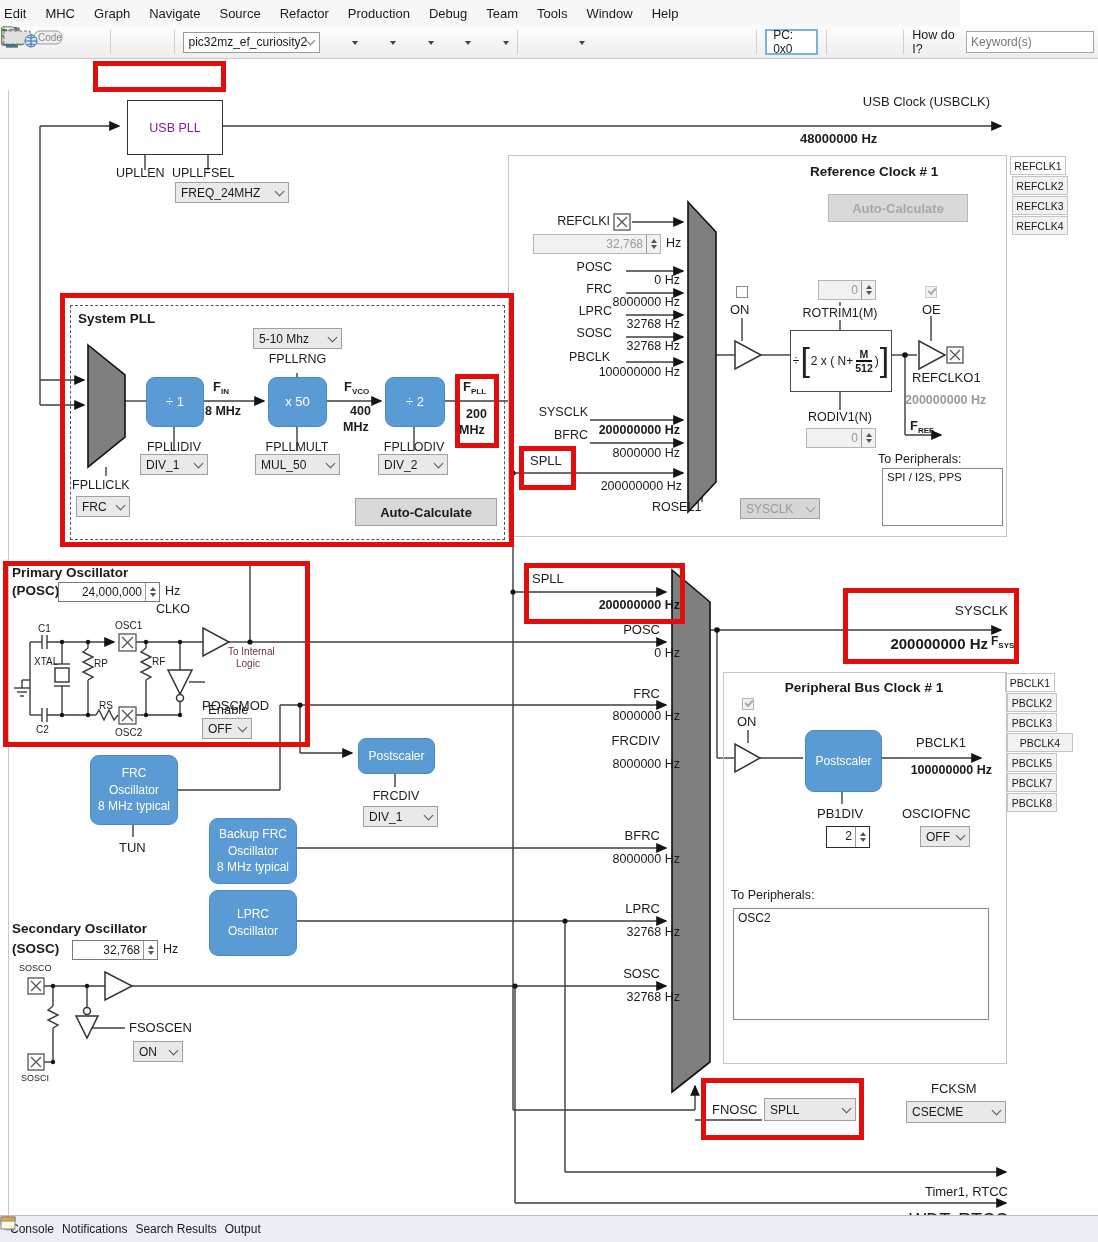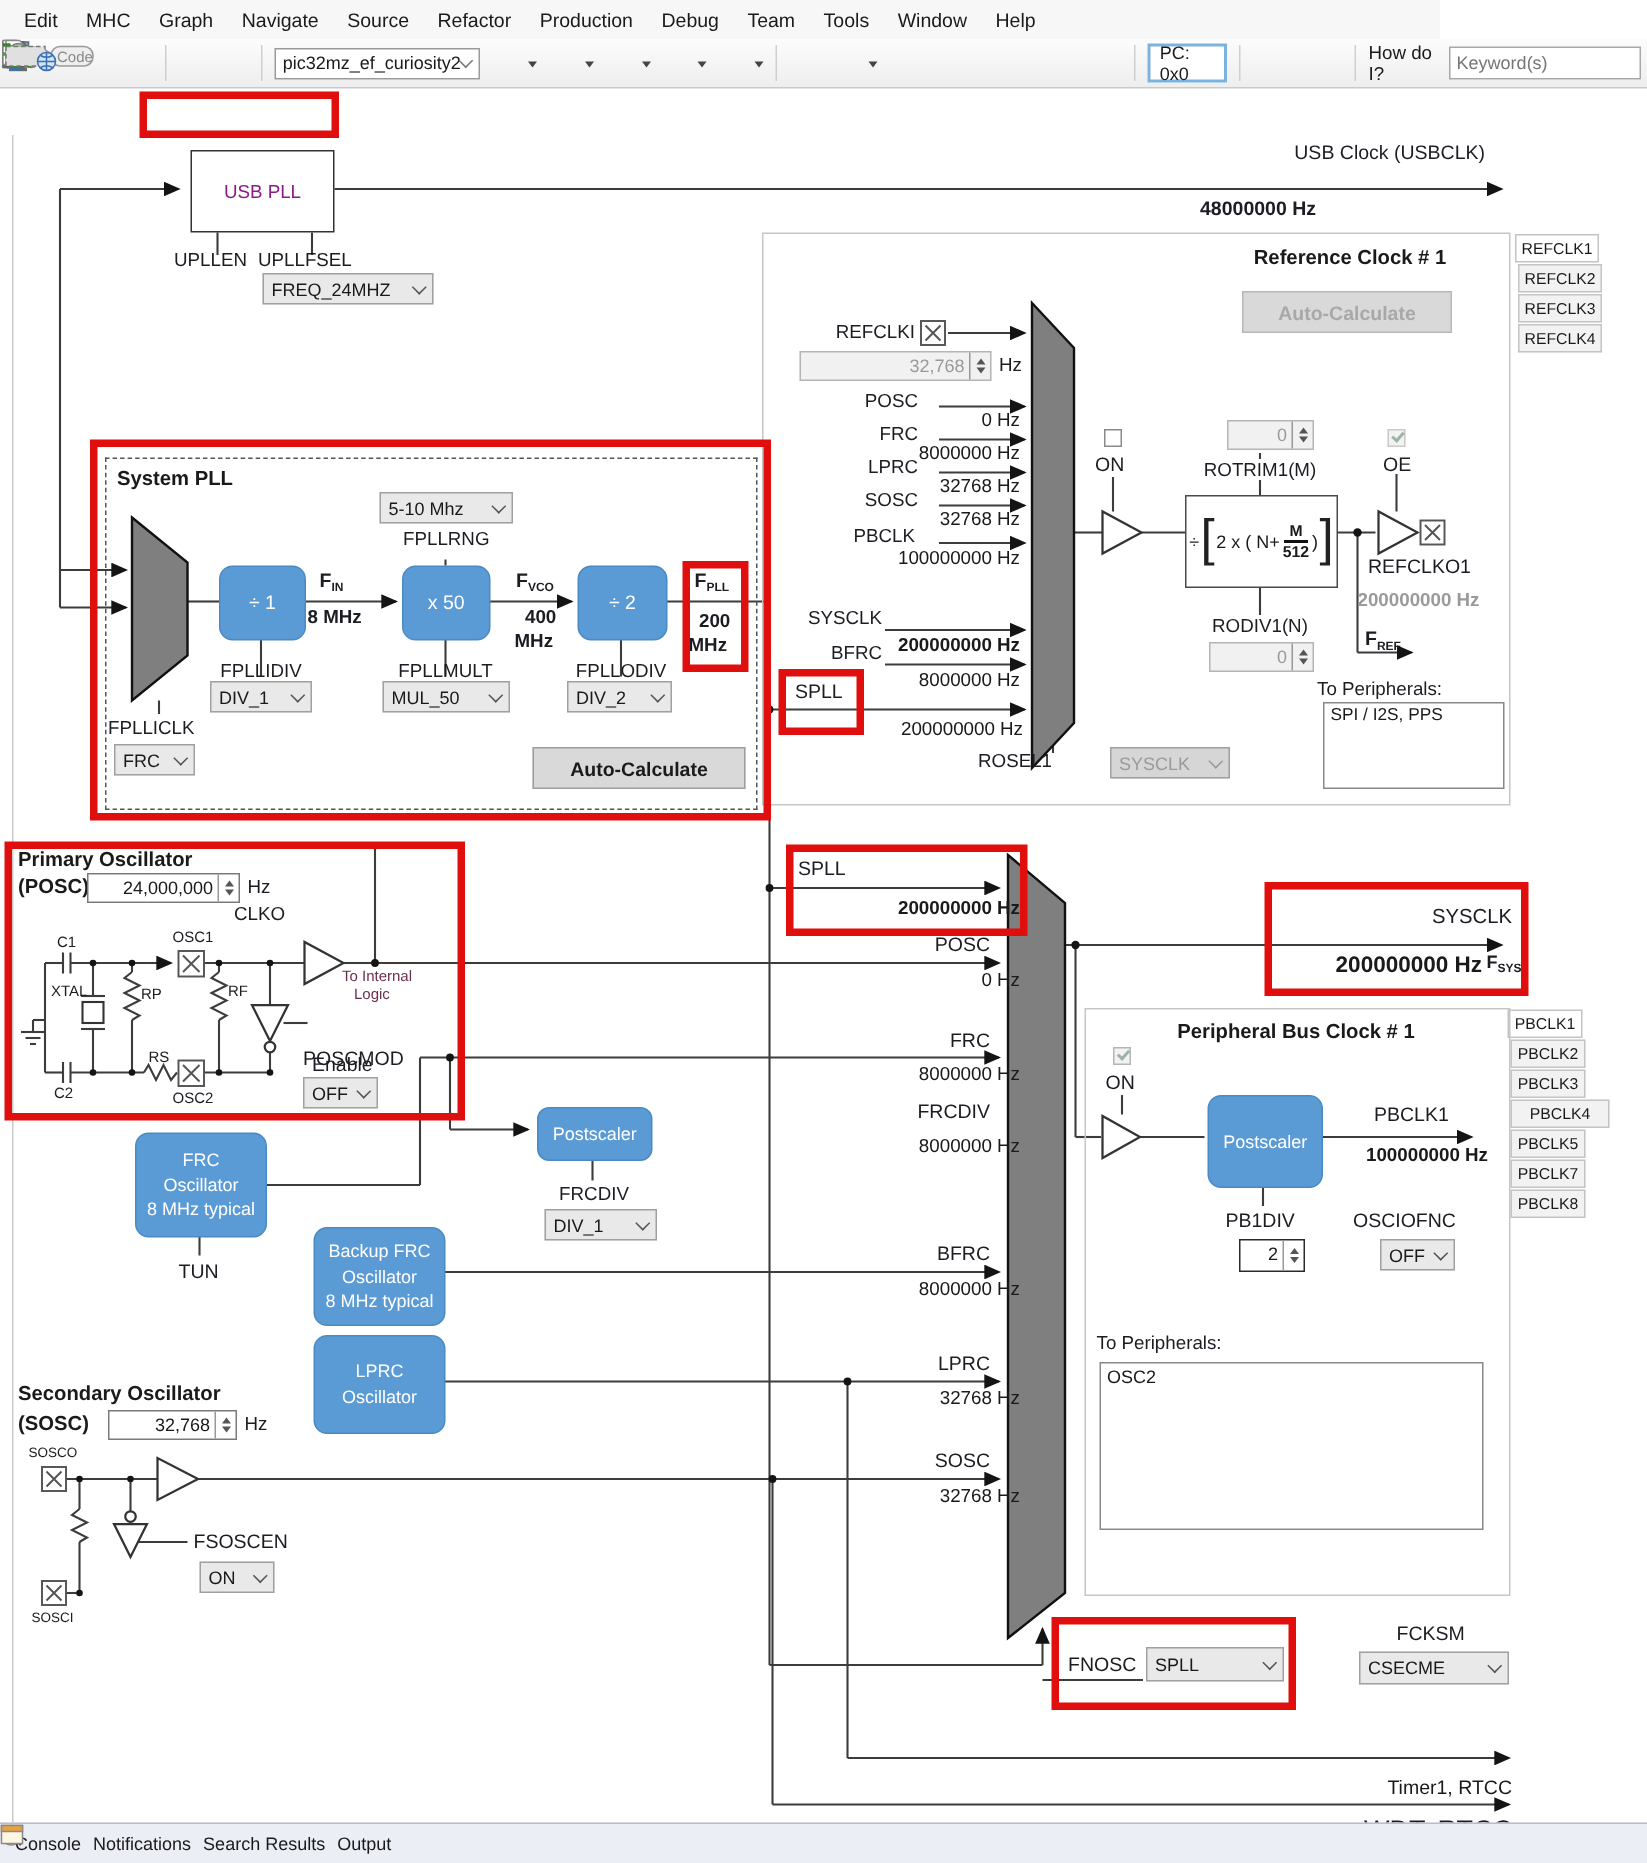--- a/index.html
+++ b/index.html
@@ -1,19 +1,19 @@
 <!DOCTYPE html>
 <html><head>
 <meta charset="utf-8">
 <style>
   html,body{margin:0;padding:0;background:#fff;font-family:"Liberation Sans",sans-serif;}
   #app{position:relative;width:1098px;height:1242px;background:#fff;overflow:hidden;color:#1a1a1a;}
   .abs{position:absolute;}
   
-  #menubar{position:absolute;left:0;top:0;width:960px;height:26px;background:#f7f7f7;display:flex;align-items:center;gap:19px;padding-left:16px;font-size:13px;box-sizing:border-box;text-align:right;}
+  #menubar{position:absolute;left:0;top:0;width:960px;height:26px;background:#f7f7f7;display:flex;align-items:center;gap:19px;padding-left:4px;font-size:13px;box-sizing:border-box;text-align:right;}
   #menubar span{cursor:default;}
   #toolbar{position:absolute;left:0;top:26px;width:1098px;height:33px;background:linear-gradient(#fcfcfc,#eeeeee);border-bottom:1px solid #c9c9c9;display:flex;align-items:center;gap:5px;padding:0 4px;box-sizing:border-box;}
   .tsep{width:1px;height:24px;background:#cfcfcf;margin:0 3px;}
   .ticon{width:24px;height:24px;display:flex;align-items:center;justify-content:center;}
   .tri{width:0;height:0;border:3px solid transparent;border-top:4px solid #444;margin-left:1px;margin-top:4px;}
   #tabrow{position:absolute;left:0;top:59px;width:1098px;height:31px;background:#dce3ee;border-bottom:1px solid #9aa5b5;}
   .tab{position:absolute;top:4px;height:26px;display:flex;align-items:center;gap:6px;padding:0 12px;font-size:12.5px;border:1px solid #9aa5b5;border-bottom:none;background:linear-gradient(#fdfdfd,#e9e9e9);border-radius:3px 3px 0 0;box-sizing:border-box;}
   .tab.active{background:#fff;border-top:3px solid #e8a33d;height:28px;top:3px;}
   .tabx{font-size:10px;color:#333;font-weight:bold;}
   
@@ -433,21 +433,21 @@
       </div>
     <div class="lbl" style="left:790px;top:4px;width:200px;text-align:right;font-size:13px;">USB Clock (USBCLK)</div>
     <div class="lbl b" style="left:800px;top:41px;width:200px;text-align:left;font-size:13px;">48000000 Hz</div>
 
     <div class="vtab active" style="left:1010px;top:66px;">REFCLK1</div>
     <div class="vtab" style="left:1012px;top:86px;">REFCLK2</div>
     <div class="vtab" style="left:1012px;top:106px;">REFCLK3</div>
     <div class="vtab" style="left:1012px;top:126px;">REFCLK4</div>
 
     <div class="panel" style="left:508px;top:65px;width:497px;height:380px;"></div>
-    <div class="t14 abs" style="left:810px;top:74px;width:180px;text-align:center;">Reference Clock # 1</div>
+    <div class="t14 abs" style="left:810px;top:74px;width:180px;text-align:left;">Reference Clock # 1</div>
     <div class="btn dis" style="left:828px;top:104px;width:140px;height:28px;">Auto-Calculate</div>
     <div class="lbl" style="left:552px;top:124px;width:58px;text-align:right;">REFCLKI</div>
     <div class="spinner dis" style="left:533px;top:144px;width:128px;">
         <span class="val">32,768</span>
         <span class="sp">
           <i class="up"></i>
           <i class="dn"></i>
         </span>
       </div>
     <div class="lbl" style="left:666px;top:146px;">Hz</div>

